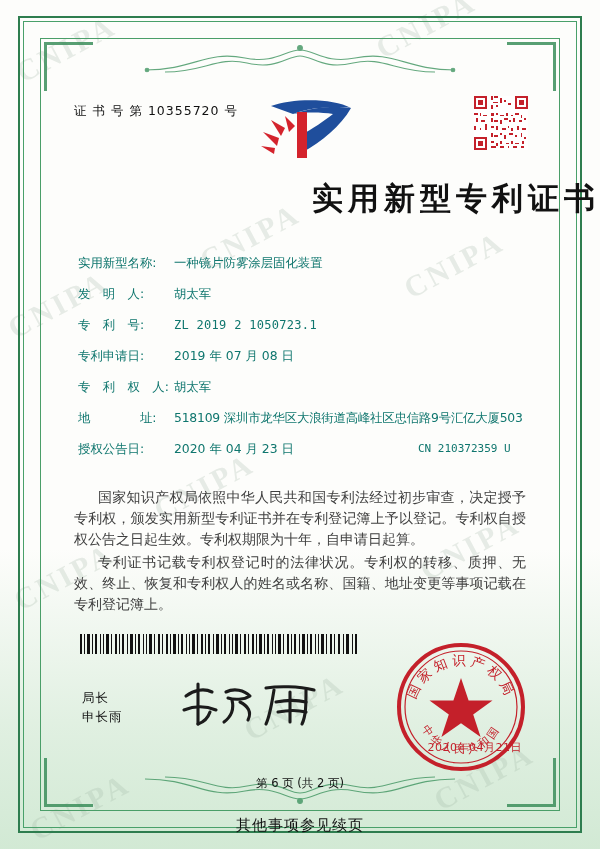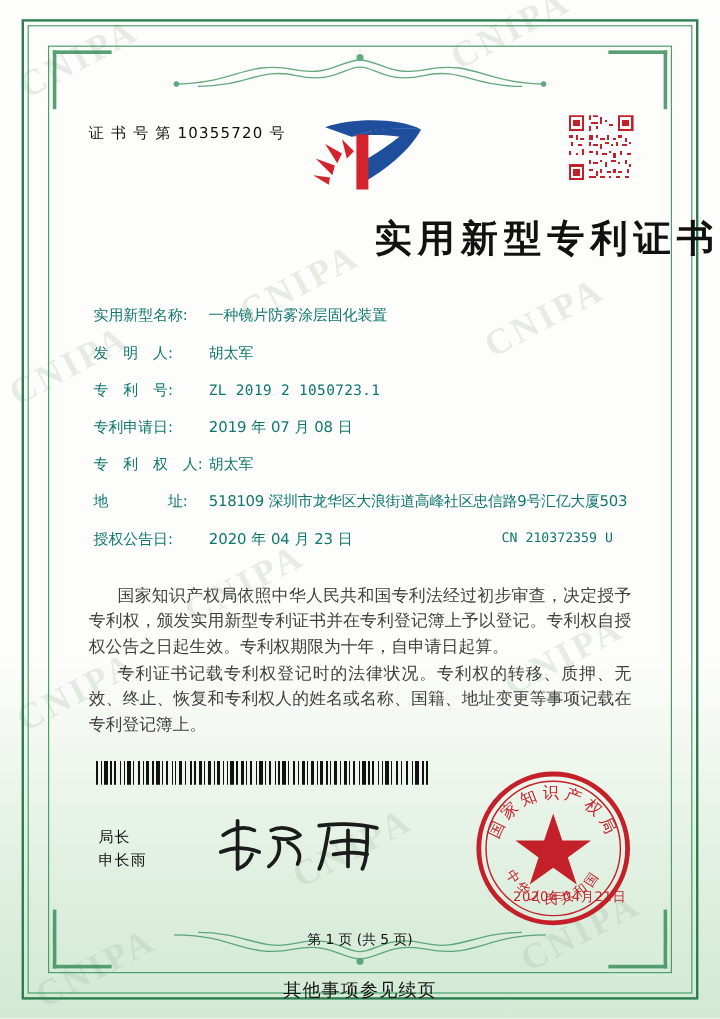--- a/index.html
+++ b/index.html
@@ -544,16 +544,16 @@
     </defs>
     <text font-size="13.5" fill="#c4202a" font-family="'DejaVu Sans', sans-serif" letter-spacing="4">
       <textPath href="#topArc" startOffset="50%" text-anchor="middle">国家知识产权局</textPath>
     </text>
     <text font-size="11" fill="#c4202a" font-family="'DejaVu Sans', sans-serif" letter-spacing="3">
       <textPath href="#botArc" startOffset="50%" text-anchor="middle">中华人民共和国</textPath>
     </text>
   </svg>
   <div class="seal-date">2020年04月21日</div>
 
-  <div class="page-no">第 1 页 (共 5 页)</div>
+  <div class="page-no">第 6 页 (共 2 页)</div>
   <div class="footer-note">其他事项参见续页</div>
 
 </div>
 
 </body></html>

